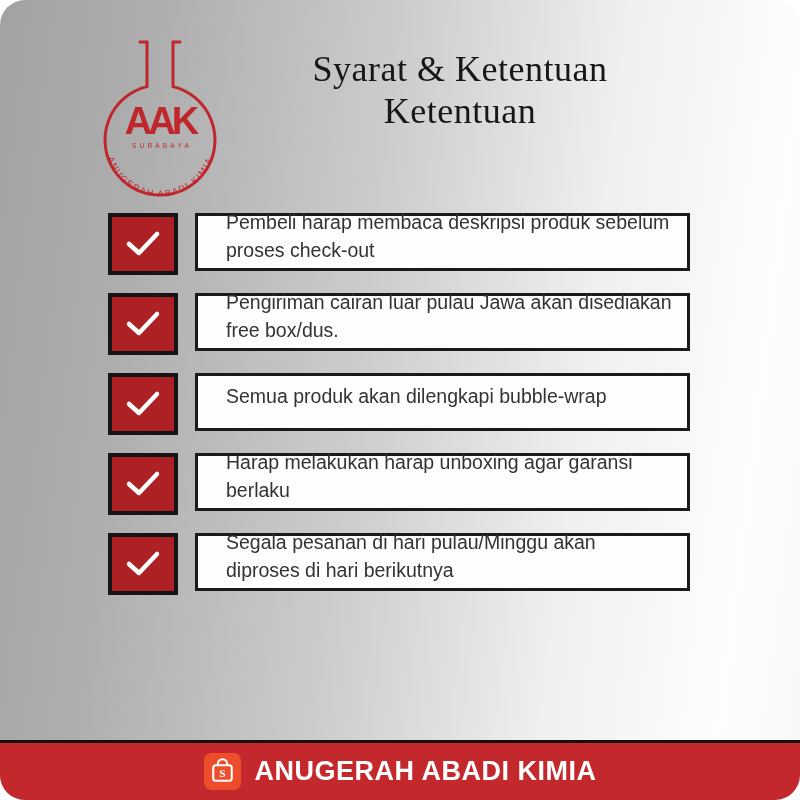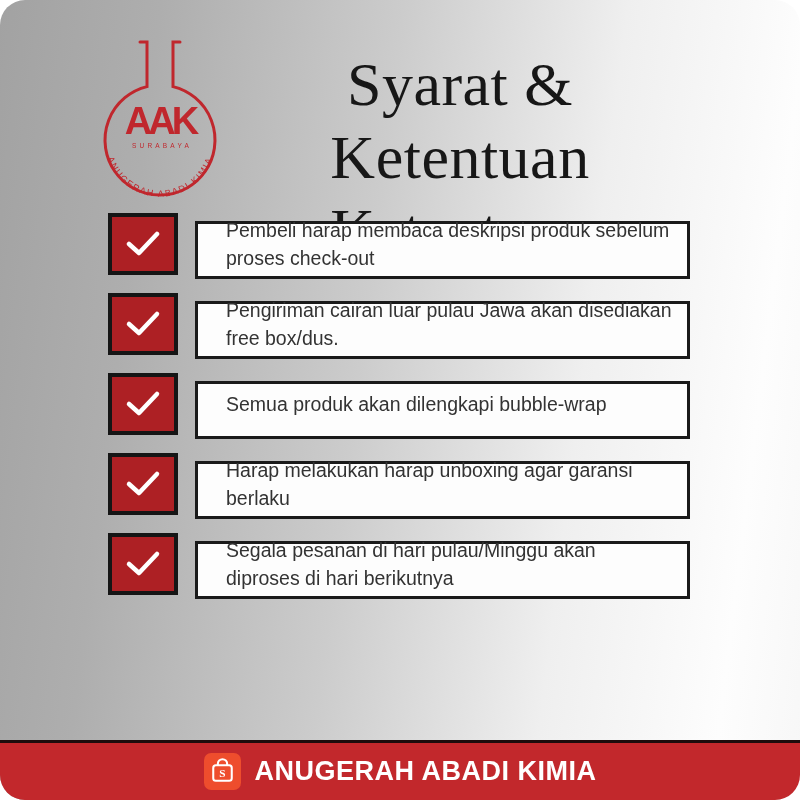--- a/index.html
+++ b/index.html
@@ -5,32 +5,32 @@
   html,body{margin:0;padding:0;}
   .poster{
     position:relative;width:800px;height:800px;overflow:hidden;
     background:linear-gradient(97deg,#a2a2a2 0%,#aeaeae 18%,#cccccc 45%,#efefef 70%,#fdfdfd 90%,#f7f7f7 100%);
     font-family:"Liberation Sans",sans-serif;
     border-radius:25px;
   }
   .logo{position:absolute;left:84px;top:36px;width:152px;height:168px;}
   .title{
     position:absolute;left:222px;top:48px;width:476px;text-align:center;
-    font-family:"Liberation Serif",serif;font-size:62px;line-height:1.18;
+    font-family:"Liberation Serif",serif;font-size:36px;line-height:1.18;
     color:#171717;letter-spacing:.5px;
   }
   .checklist{position:absolute;left:108px;top:213px;width:582px;}
   .row{display:flex;align-items:flex-start;height:62px;margin-bottom:18px;}
   .checkbox{
     width:70px;height:62px;flex:none;box-sizing:border-box;
     background:#ad2024;border:4px solid #151515;
     display:flex;align-items:center;justify-content:center;
   }
   .textbox{
-    flex:1;margin-left:17px;margin-top:8px;height:58px;box-sizing:border-box;
+    flex:1;margin-left:17px;margin-top:0;height:58px;box-sizing:border-box;
     background:#fdfdfd;border:3px solid #1a1a1a;
     display:flex;align-items:center;flex-wrap:wrap;align-content:center;
     padding:2px 14px 12px 28px;
     font-size:19.5px;line-height:1.42;color:#333333;white-space:pre-wrap;
   }
   .u{text-underline-offset:3px;}
   .footer{
     position:absolute;left:0;bottom:0;width:800px;height:57px;
     background:#c2282c;border-top:3px solid #1d0c0c;
     display:flex;align-items:center;justify-content:center;gap:14px;

